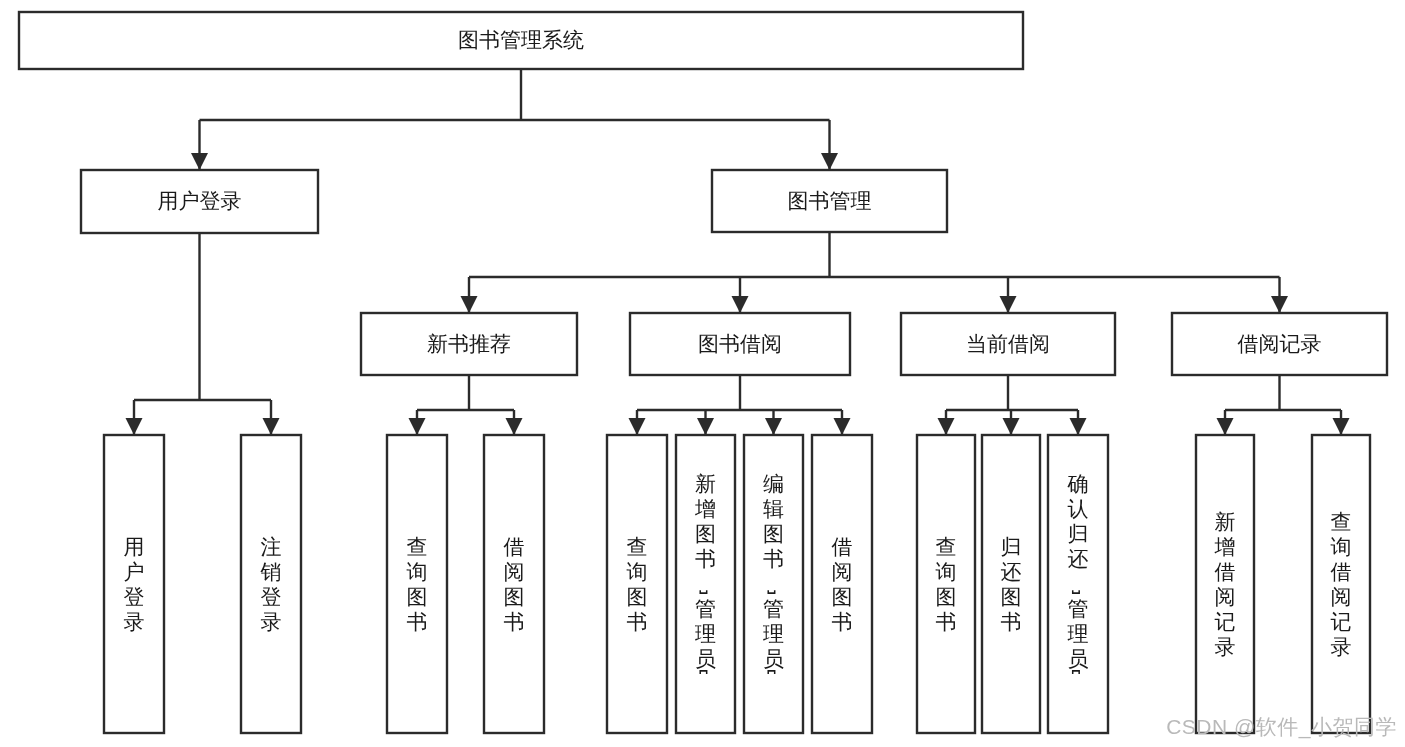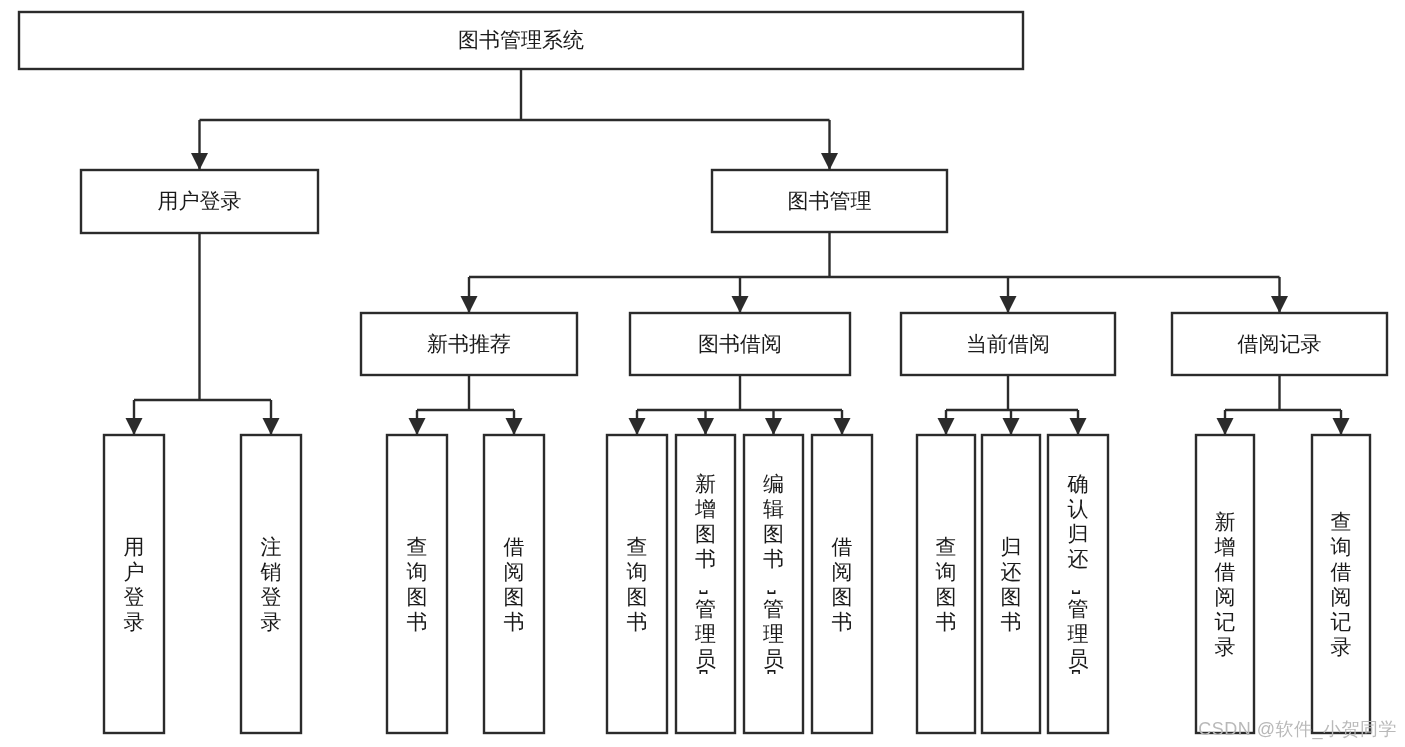--- a/index.html
+++ b/index.html
@@ -51,21 +51,21 @@
     font-family: "Liberation Sans", "DejaVu Sans", sans-serif;
     font-size: 21px;
     fill: #1a1a1a;
     text-anchor: middle;
   }
   .watermark-text {
     position: absolute;
     right: 8px;
     bottom: 6px;
     font-family: "Liberation Sans", "DejaVu Sans", sans-serif;
-    font-size: 18px;
+    font-size: 21px;
     color: #b9b9b9;
     white-space: nowrap;
     letter-spacing: 0.5px;
     user-select: none;
   }
 </style>
 </head>
 <body>
 
 <div id="diagram-root">

